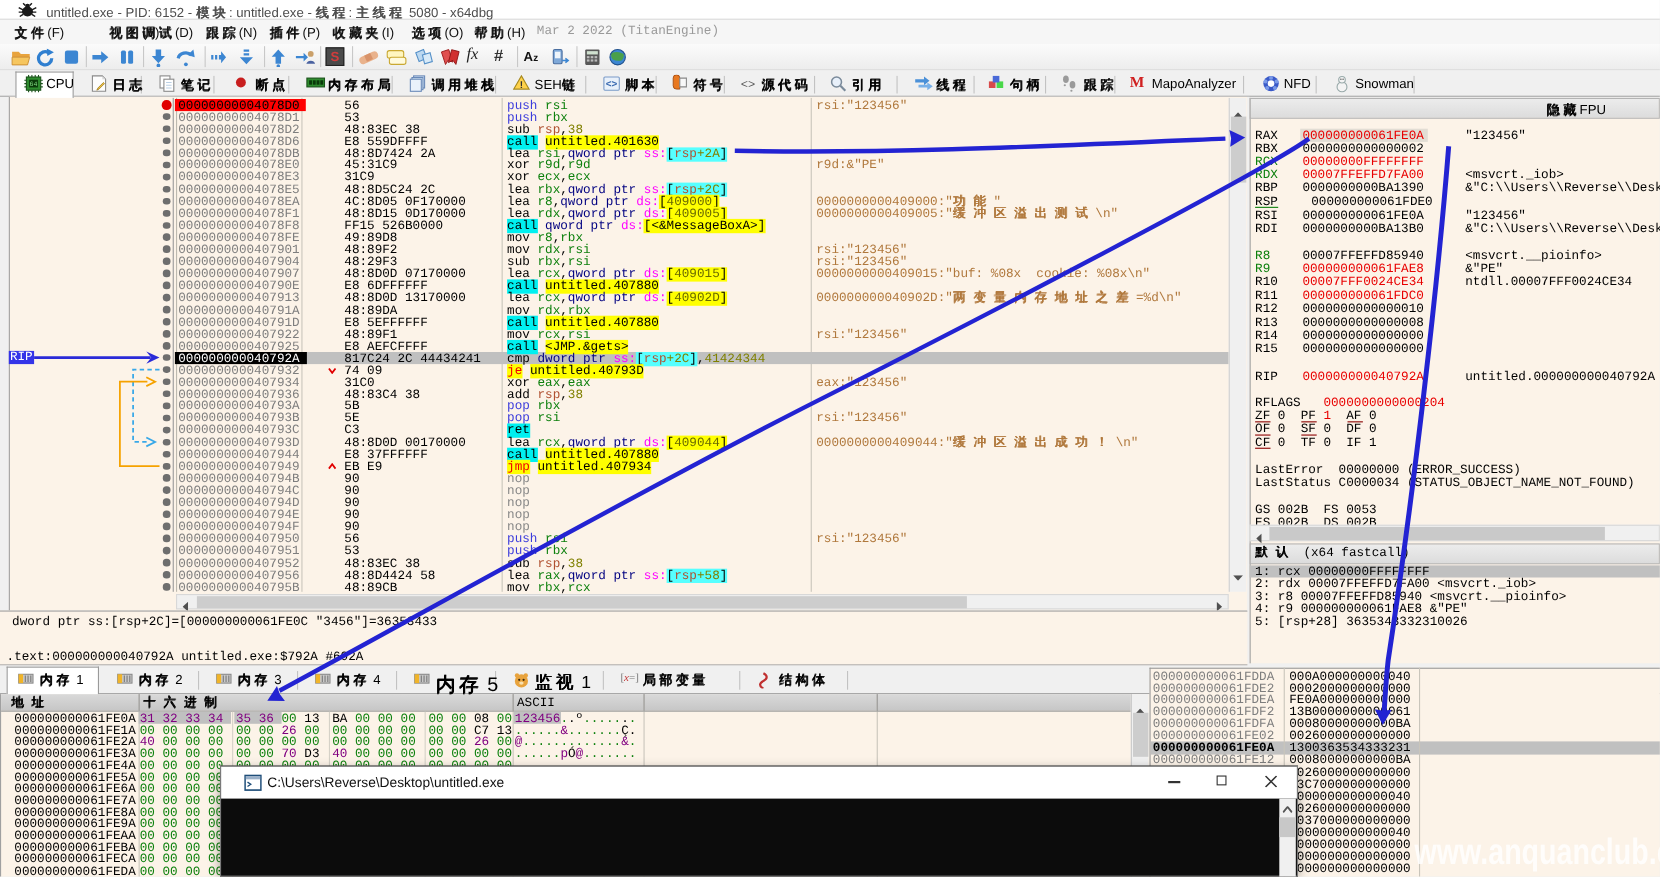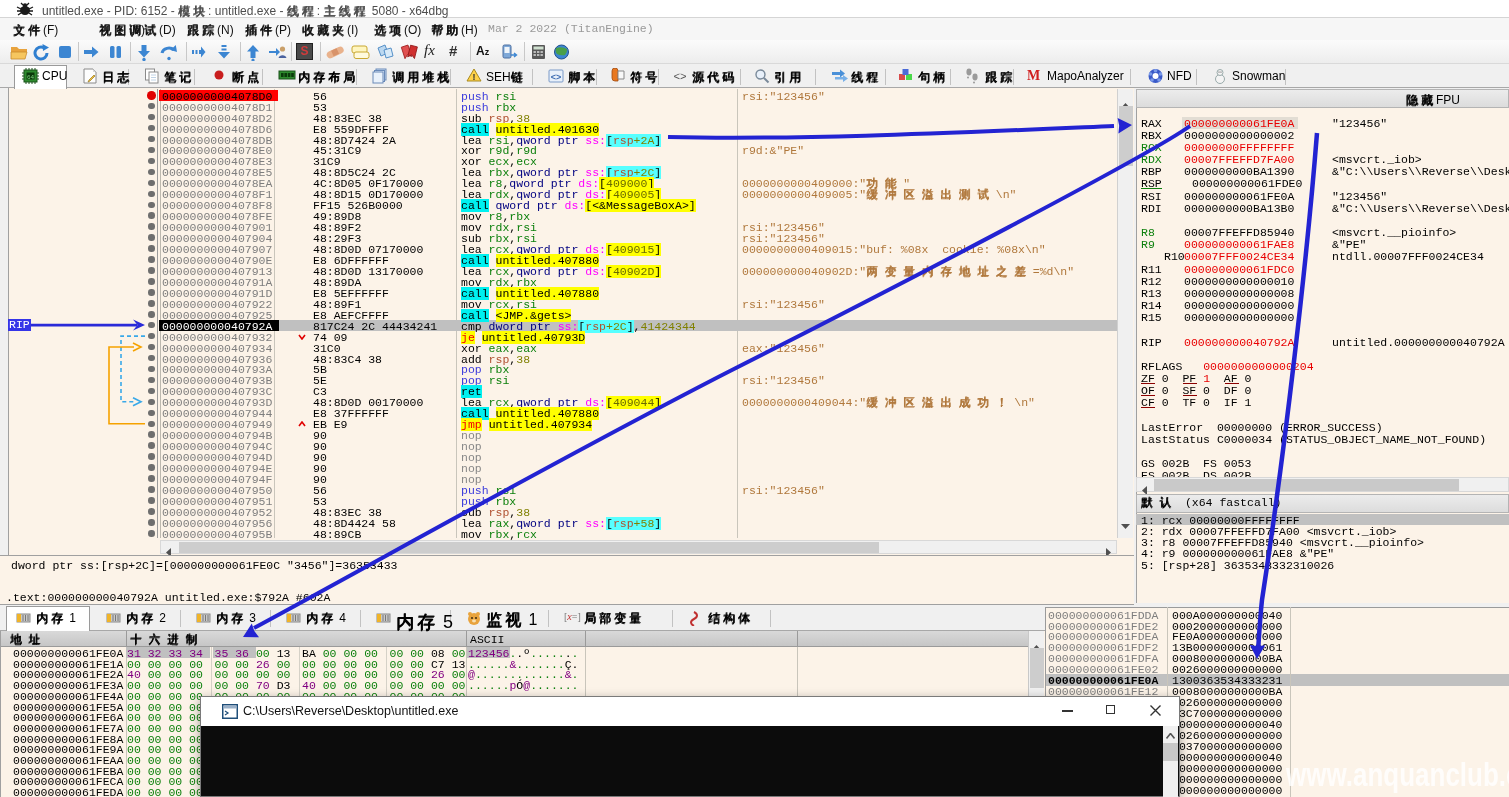--- a/index.html
+++ b/index.html
@@ -511,21 +511,21 @@
 <div class="abs mono" style="left:1332px;top:190.5px;color:#000;">"123456"</div>
 <div class="abs mono" style="left:1141px;top:202.7px;">RDI</div>
 <div class="abs mono " style="left:1184px;top:202.7px;">0000000000BA13B0</div>
 <div class="abs mono" style="left:1332px;top:202.7px;color:#000;">&amp;"C:\\Users\\Reverse\\Desk</div>
 <div class="abs mono" style="left:1141px;top:227.0px;"><i class="grn">R8</i></div>
 <div class="abs mono " style="left:1184px;top:227.0px;">00007FFEFFD85940</div>
 <div class="abs mono" style="left:1332px;top:227.0px;color:#000;">&lt;msvcrt.__pioinfo&gt;</div>
 <div class="abs mono" style="left:1141px;top:239.2px;"><i class="grn">R9</i></div>
 <div class="abs mono red" style="left:1184px;top:239.2px;">000000000061FAE8</div>
 <div class="abs mono" style="left:1332px;top:239.2px;color:#000;">&amp;"PE"</div>
-<div class="abs mono" style="left:1141px;top:251.4px;margin-left:23px;">R10</div>
+<div class="abs mono" style="left:1141px;top:251.4px;">R10</div>
 <div class="abs mono red" style="left:1184px;top:251.4px;">00007FFF0024CE34</div>
 <div class="abs mono" style="left:1332px;top:251.4px;color:#000;">ntdll.00007FFF0024CE34</div>
 <div class="abs mono" style="left:1141px;top:263.5px;">R11</div>
 <div class="abs mono red" style="left:1184px;top:263.5px;">000000000061FDC0</div>
 <div class="abs mono" style="left:1141px;top:275.7px;">R12</div>
 <div class="abs mono " style="left:1184px;top:275.7px;">0000000000000010</div>
 <div class="abs mono" style="left:1141px;top:287.9px;">R13</div>
 <div class="abs mono " style="left:1184px;top:287.9px;">0000000000000008</div>
 <div class="abs mono" style="left:1141px;top:300.1px;">R14</div>
 <div class="abs mono " style="left:1184px;top:300.1px;">0000000000000000</div>

